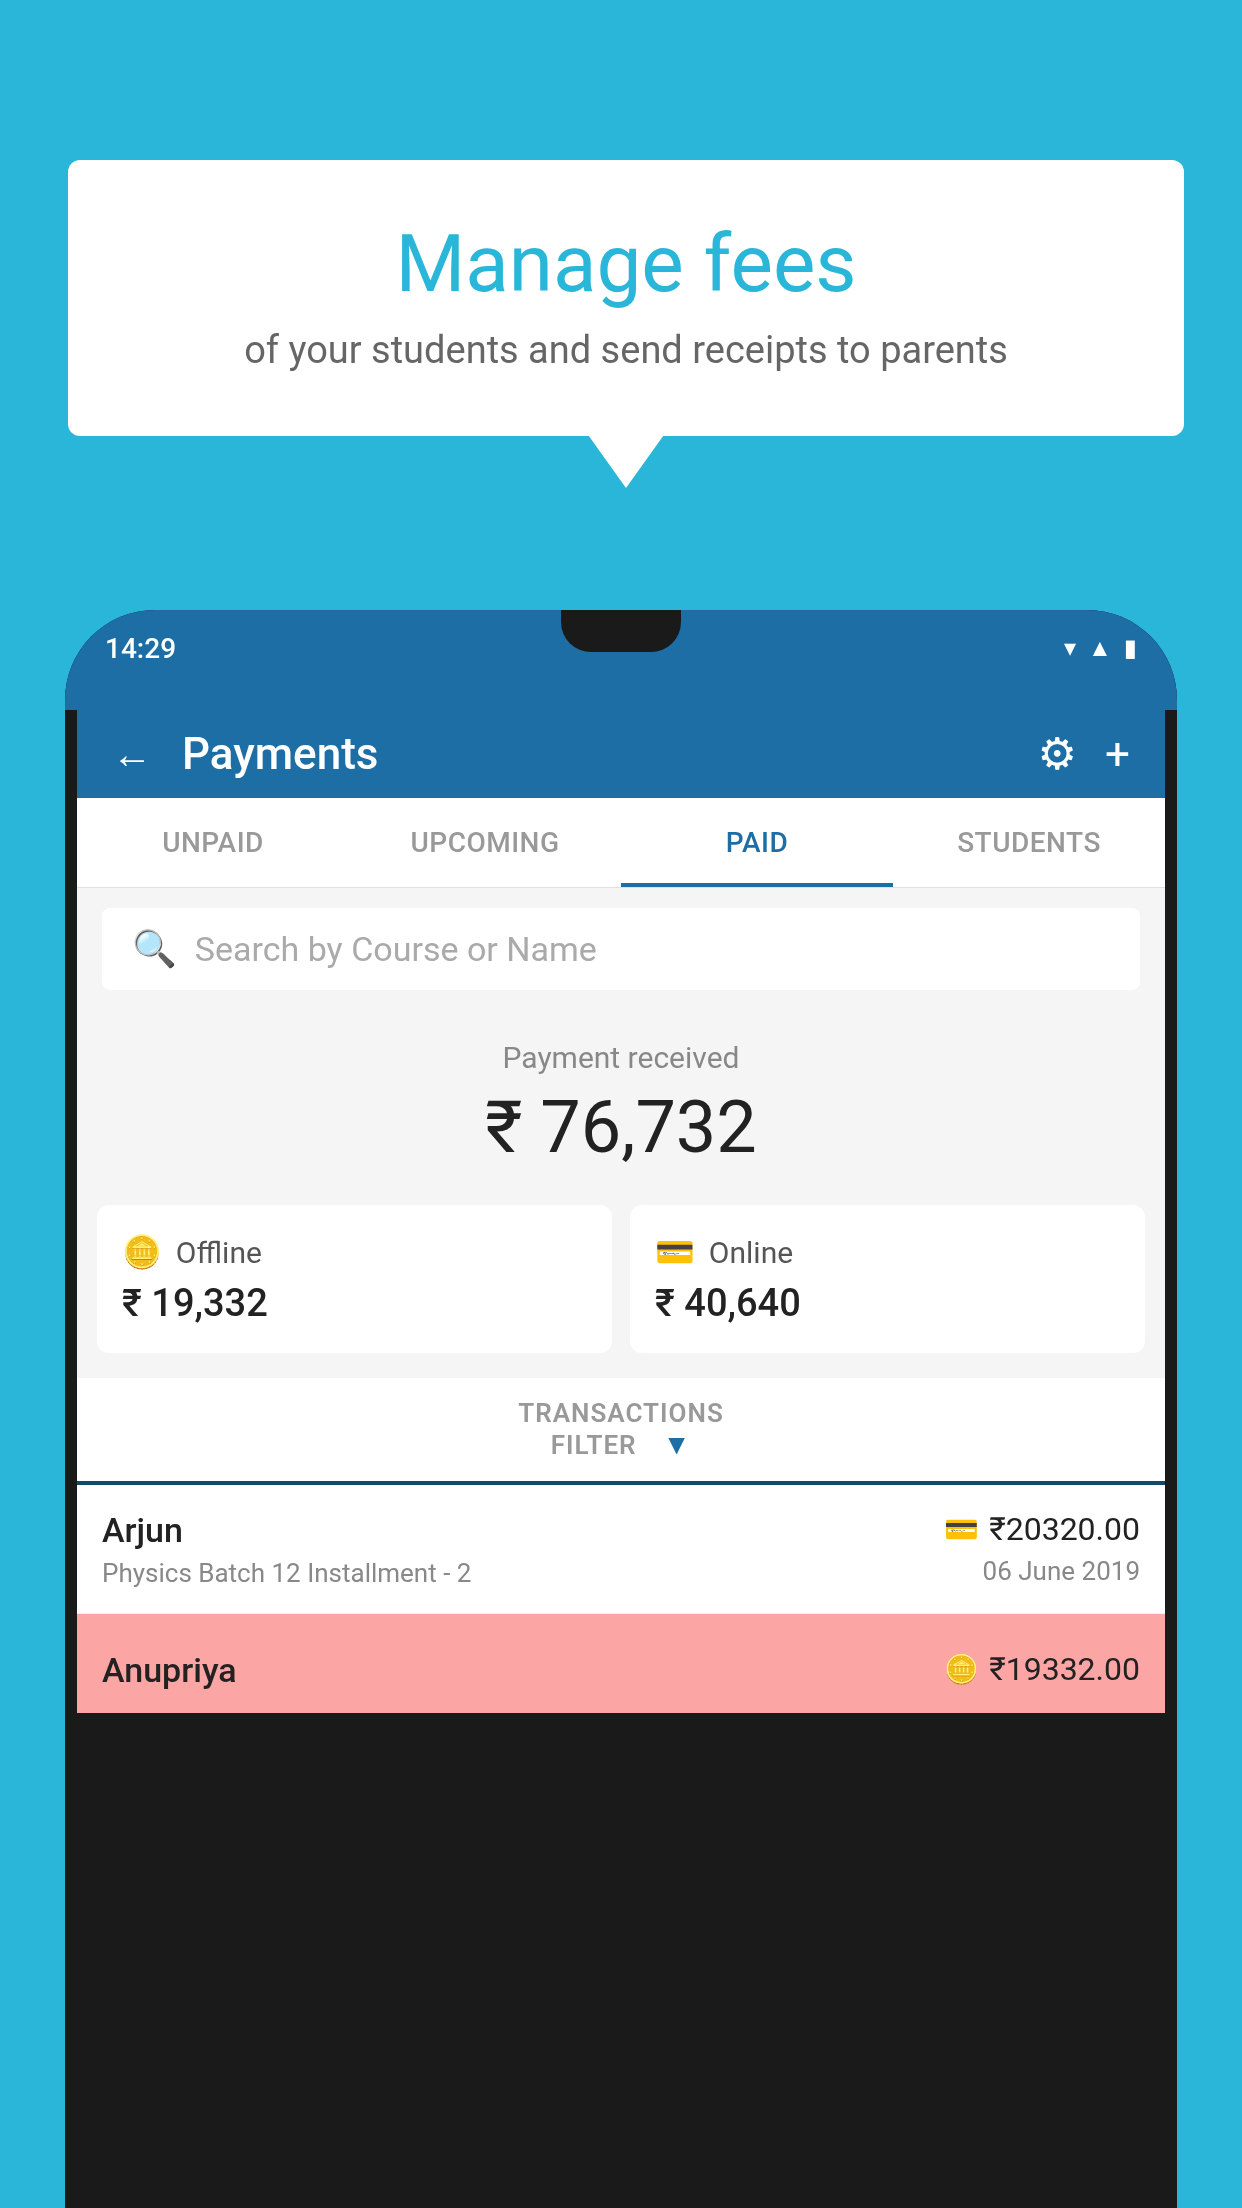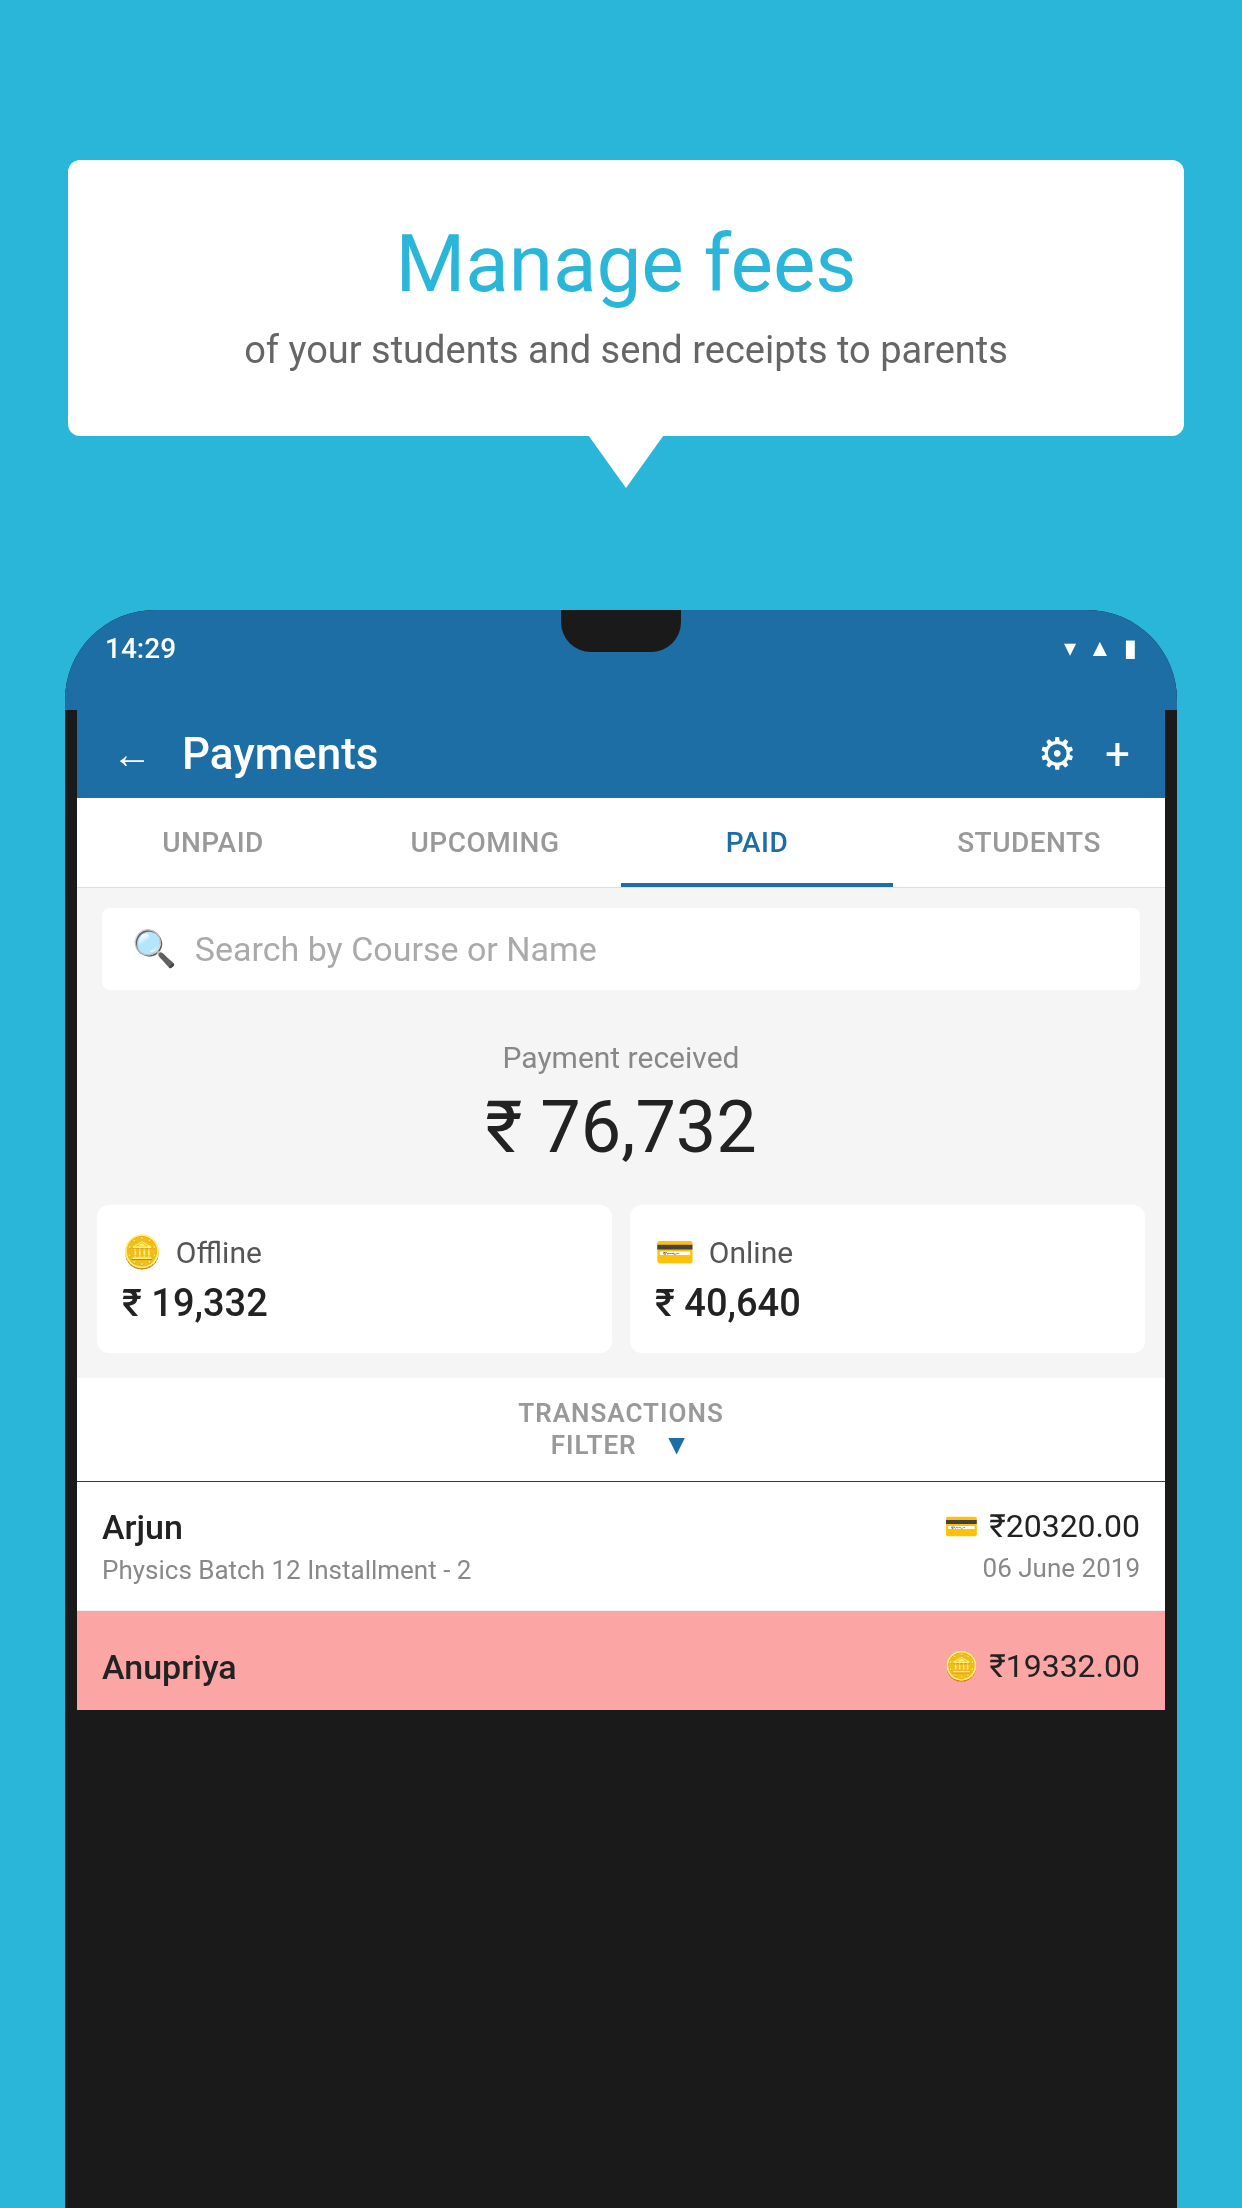--- a/index.html
+++ b/index.html
@@ -302,21 +302,21 @@
     }
 
     .filter-icon {
       color: #1c6ea4;
       font-size: 28px;
     }
 
     
     .transaction-row {
       padding: 25px 25px;
-      border-top: 1px solid #0c4a6e;
+      border-top: 4px solid #0c4a6e;
       display: flex;
       align-items: flex-start;
       justify-content: space-between;
       background: white;
     }
 
     .transaction-left {
       flex: 1;
     }
 

